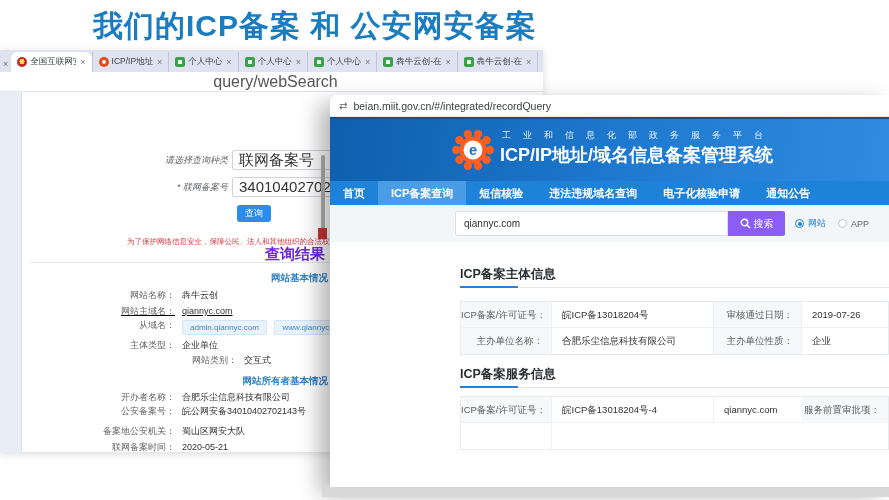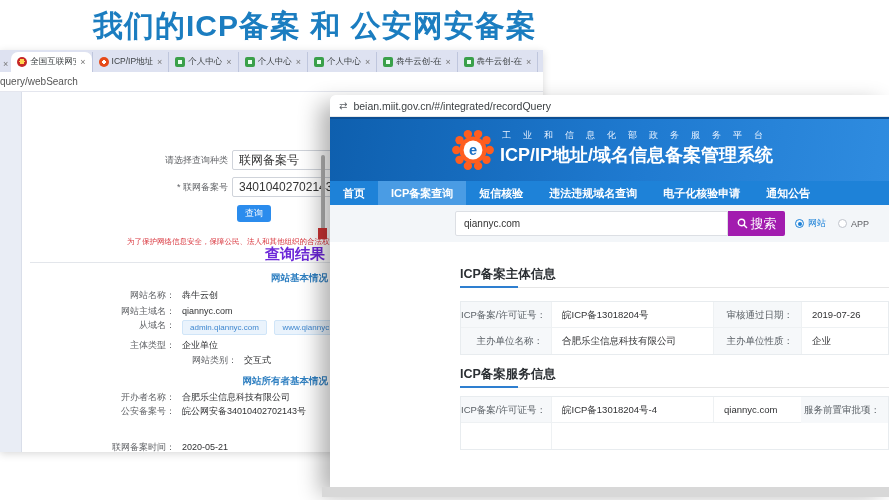--- a/index.html
+++ b/index.html
@@ -21,26 +21,26 @@
   .tab.active { background:#fff; border-left:none; border-radius:7px 7px 0 0; }
   .tab-label { max-width:46px; overflow:hidden; white-space:nowrap; }
   .tab-close { color:#777; font-size:9px; margin-left:1px; }
   .edge-close { font-size:9px; color:#777; padding:0 3px 3px 3px; }
   .fav { width:10px; height:10px; border-radius:50%; flex:0 0 auto; }
   .fav-emblem { background:radial-gradient(circle at 50% 45%, #ffd54f 0 34%, #c62828 35% 100%); }
   .fav-gear { background:radial-gradient(circle at 50% 50%, #fff 0 25%, #e64a19 26% 100%); }
   .fav-green { border-radius:2px; background:#3aa04a; position:relative; }
   .fav-green:after { content:""; position:absolute; left:3px; top:3px; width:4px; height:4px; background:#eafff0; }
   .urlrow { position:absolute; left:0; top:22px; width:543px; height:20px; background:#fff;
-    border-bottom:1px solid #e4e6ee; font-size:10px; color:#555; line-height:20px; padding-left:0; }
+    border-bottom:1px solid #e4e6ee; font-size:16px; color:#555; line-height:20px; padding-left:8px;text-align:center; }
   .bw-content { position:absolute; left:0; top:42px; width:543px; height:360px; background:#fff; overflow:hidden; }
   .bw-gutter { position:absolute; left:0; top:0; width:22px; height:360px; background:#e9edf5; border-right:1px solid #d9dee9; }
-  .f-label { position:absolute; font-size:9px; color:#606266; text-align:right; width:140px; }
+  .f-label { position:absolute; font-size:9px; color:#606266; text-align:right; width:140px;font-style:italic; }
   .f-ctl { position:absolute; height:20px; background:#fff; border:1px solid #cfd3da; border-radius:2px;
-    font-size:12px; color:#333; line-height:18px; padding-left:6px; }
+    font-size:15px; color:#333; line-height:18px; padding-left:6px; }
   .btn-query { position:absolute; left:237px; top:113px; width:34px; height:17px; background:#2b8ced;
     border:none; border-radius:3px; color:#fff; font-size:9px; }
   .warn { position:absolute; left:127px; top:145px; width:203px; overflow:hidden; white-space:nowrap;
     font-size:7.5px; color:#d9363e; }
   .result-h { position:absolute; right:218px; top:153px; font-size:15px; font-weight:bold; color:#6d28d9; white-space:nowrap; }
   .hr1 { position:absolute; left:30px; top:170px; width:505px; height:1px; background:#e3e6eb; }
   .blue-h { position:absolute; right:215px; font-size:9.5px; color:#2e7fc1; font-weight:bold; white-space:nowrap; }
   .frow { position:absolute; left:55px; width:278px; display:flex; font-size:9px; line-height:11px; }
   .frow .lab { width:120px; text-align:right; color:#606266; flex:0 0 auto; }
   .frow .val { margin-left:7px; color:#303133; white-space:nowrap; }
@@ -62,22 +62,22 @@
   .platform { position:absolute; left:172px; top:10px; font-size:9px; color:#e8f2ff; letter-spacing:12px; white-space:nowrap; }
   .system { position:absolute; left:170px; top:24px; font-size:18px; font-weight:bold; color:#fff; white-space:nowrap; }
   .fw-nav { position:absolute; left:0; top:86px; width:559px; height:24px; background:#1e82d8;
     display:flex; align-items:stretch; overflow:hidden; }
   .nav-item { color:#fff; font-size:11px; font-weight:bold; line-height:24px; padding:0 13px; white-space:nowrap; }
   .nav-item.active { background:#4a9ce4; }
   .fw-search { position:absolute; left:0; top:110px; width:559px; height:37px; background:#f3f6f9; }
   .s-input { position:absolute; left:125px; top:6px; width:273px; height:25px; border:1px solid #dcdfe4;
     border-radius:2px 0 0 2px; font-size:10px; color:#333; padding-left:8px; background:#fff;
     font-family:"Liberation Sans","DejaVu Sans",sans-serif; }
-  .s-btn { position:absolute; left:398px; top:6px; width:57px; height:25px; background:#a21caf; border:none;
-    border-radius:0 2px 2px 0; color:#fff; font-size:13px; display:flex; align-items:center; justify-content:center; gap:3px; }
+  .s-btn { position:absolute; left:398px; top:6px; width:57px; height:25px; background:#8b5cf6; border:none;
+    border-radius:0 2px 2px 0; color:#fff; font-size:10px; display:flex; align-items:center; justify-content:center; gap:3px; }
   .radio-grp { position:absolute; left:465px; top:12px; display:flex; align-items:center; gap:4px; font-size:9px; }
   .rad { width:9px; height:9px; border-radius:50%; border:1px solid #1a80d8; position:relative; }
   .rad.sel:after { content:""; position:absolute; left:1.5px; top:1.5px; width:4px; height:4px; border-radius:50%; background:#1a80d8; }
   .rad.un { border-color:#c0c4cc; background:#fff; }
   .rl-site { color:#1a80d8; margin-right:8px; }
   .rl-app { color:#606266; }
   .fw-body { position:absolute; left:0; top:163px; width:592px; height:245px; background:#fff; }
   .sec-h { position:absolute; left:130px; font-size:12.5px; font-weight:bold; color:#2b2f33; white-space:nowrap; }
   .sec-line { position:absolute; left:130px; width:429px; height:1px; background:#e6e6e6; }
   .sec-line .acc { position:absolute; left:0; top:-1px; width:58px; height:2px; background:#2e7fd0; }
@@ -163,21 +163,21 @@
 
       <div class="result-h">查询结果</div>
       <div class="hr1"></div>
 
       <div class="blue-h" style="top:180px;">网站基本情况</div>
 
       <div class="frow" style="top:198px;">
         <span class="lab">网站名称：</span>
         <span class="val">犇牛云创</span>
       </div>
-      <div class="frow" style="top:214px;">
+      <div class="frow" style="top:214px;text-decoration:underline;">
         <span class="lab">网站主域名：</span>
         <span class="val">qiannyc.com</span>
       </div>
       <div class="frow" style="top:228px;">
         <span class="lab">从域名：</span>
         <span class="val">
           <span class="pill">admin.qiannyc.com</span>
           <span class="pill">www.qiannyc.com</span>
           <span class="pill">help.qiannyc.com</span>
         </span>
@@ -193,20 +193,24 @@
 
       <div class="blue-h" style="top:283px;">网站所有者基本情况</div>
 
       <div class="frow" style="top:300px;">
         <span class="lab">开办者名称：</span>
         <span class="val">合肥乐尘信息科技有限公司</span>
       </div>
       <div class="frow" style="top:314px;">
         <span class="lab">公安备案号：</span>
         <span class="val">皖公网安备34010402702143号</span>
+      </div>
+      <div class="frow" style="top:334px;">
+        <span class="lab">备案地公安机关：</span>
+        <span class="val">蜀山区网安大队</span>
       </div>
       <div class="frow" style="top:350px;">
         <span class="lab">联网备案时间：</span>
         <span class="val">2020-05-21</span>
       </div>
 
       <div class="bw-scroll"></div>
       <div class="red-marker"></div>
     </div>
   </div>

